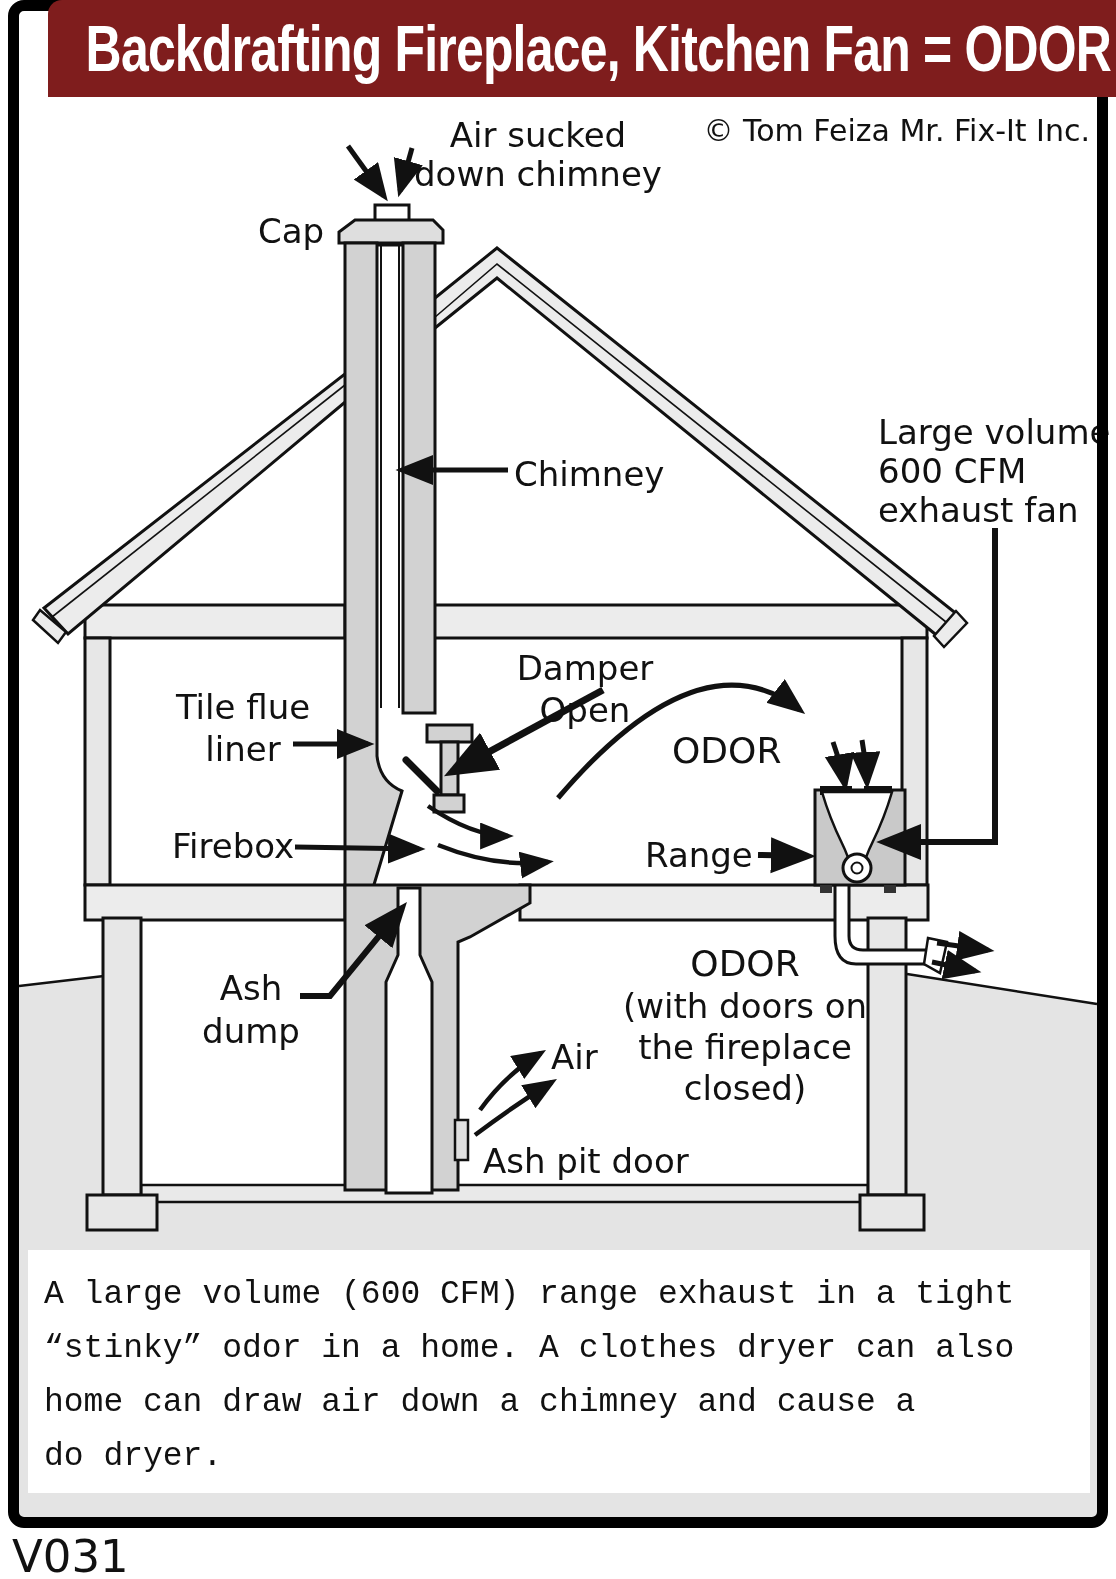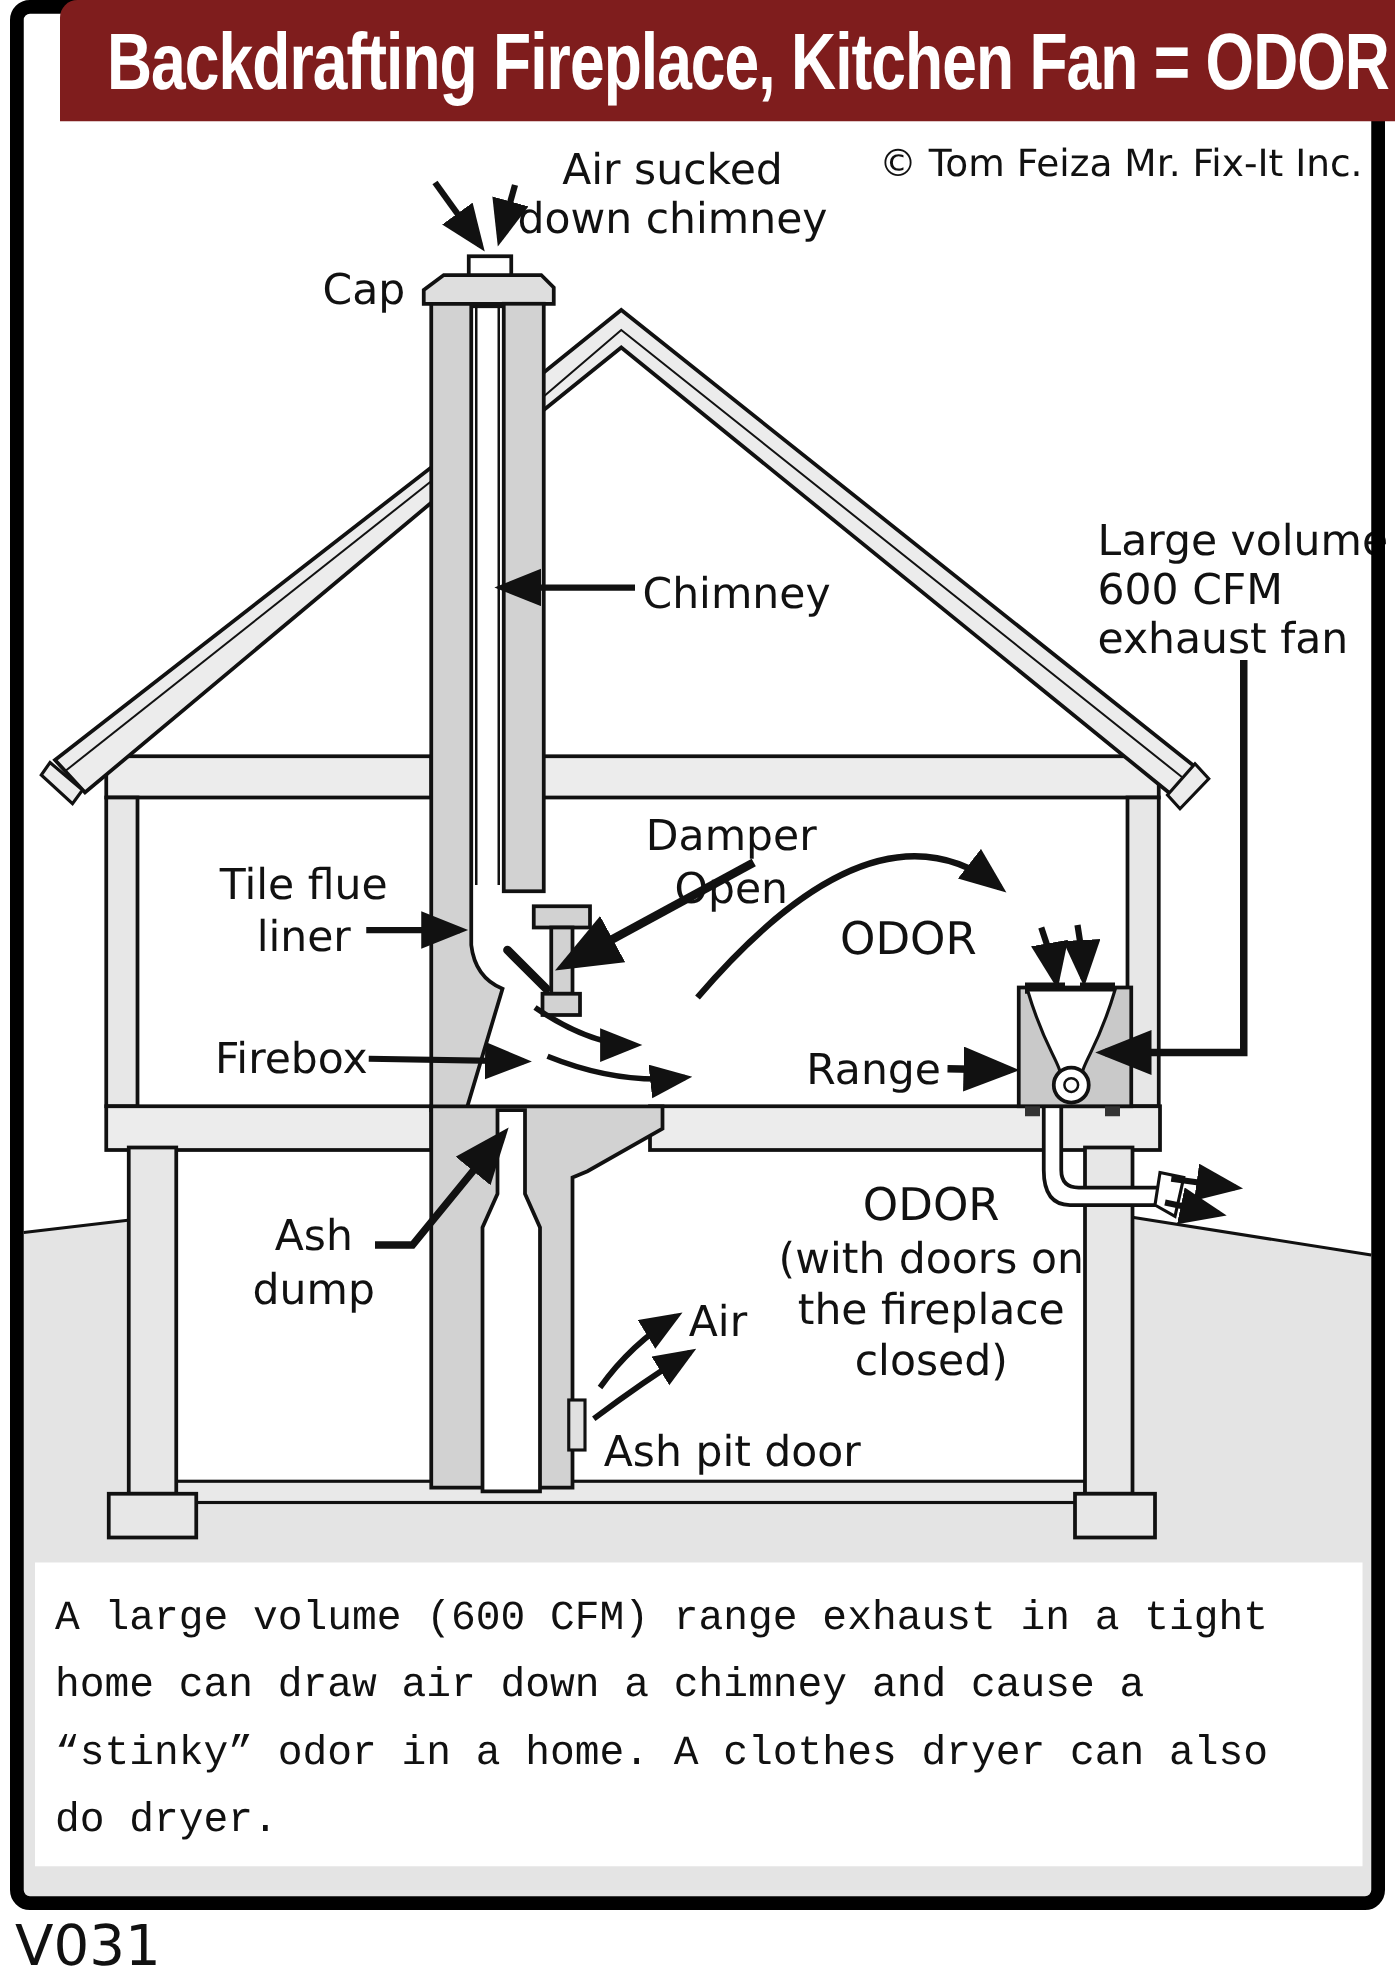--- a/index.html
+++ b/index.html
@@ -149,18 +149,18 @@
     <text x="745" y="1018" text-anchor="middle">(with doors on</text>
     <text x="745" y="1059" text-anchor="middle">the fireplace</text>
     <text x="745" y="1100" text-anchor="middle">closed)</text>
     <text x="551" y="1069">Air</text>
     <text x="483" y="1173">Ash pit door</text>
   </g>
 </svg>
 
 <div class="caption">
   <div>A large volume (600 CFM) range exhaust in a tight</div>
+  <div>“stinky” odor in a home.  A clothes dryer can also</div>
   <div>home can draw air down a chimney and cause a</div>
-  <div>“stinky” odor in a home.  A clothes dryer can also</div>
   <div>do dryer.</div>
 </div>
 
 <div class="code">V031</div>
 
 </body></html>

